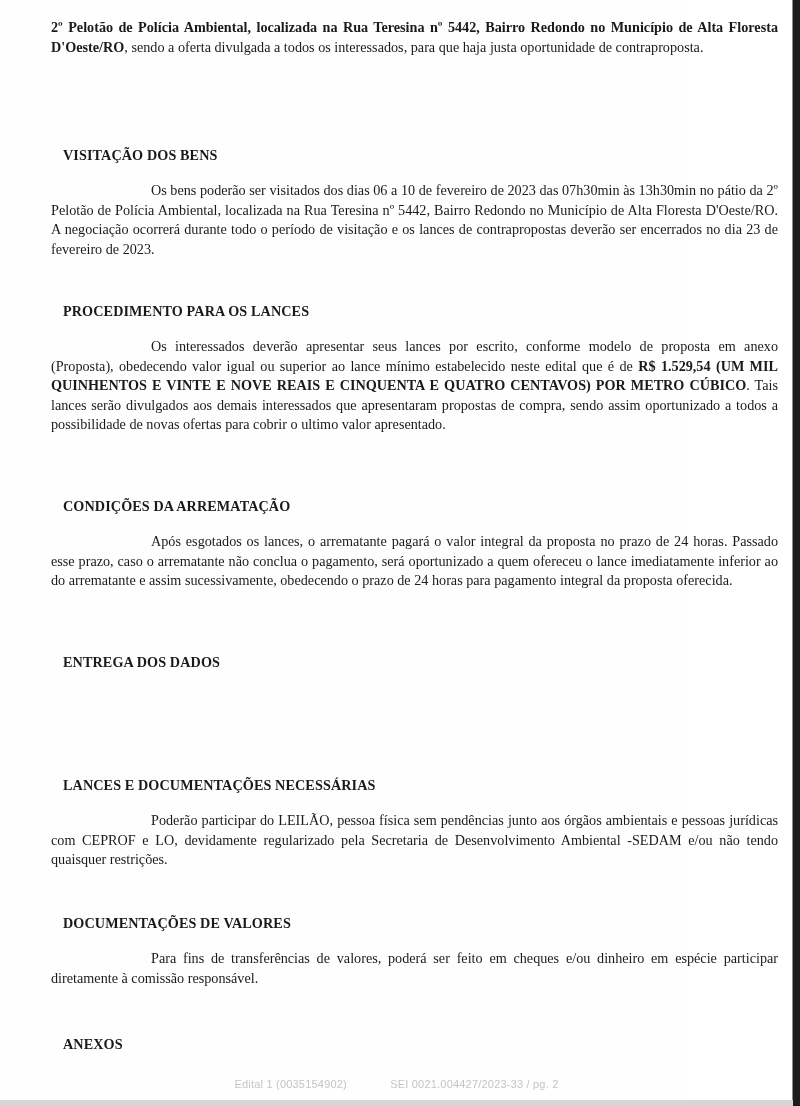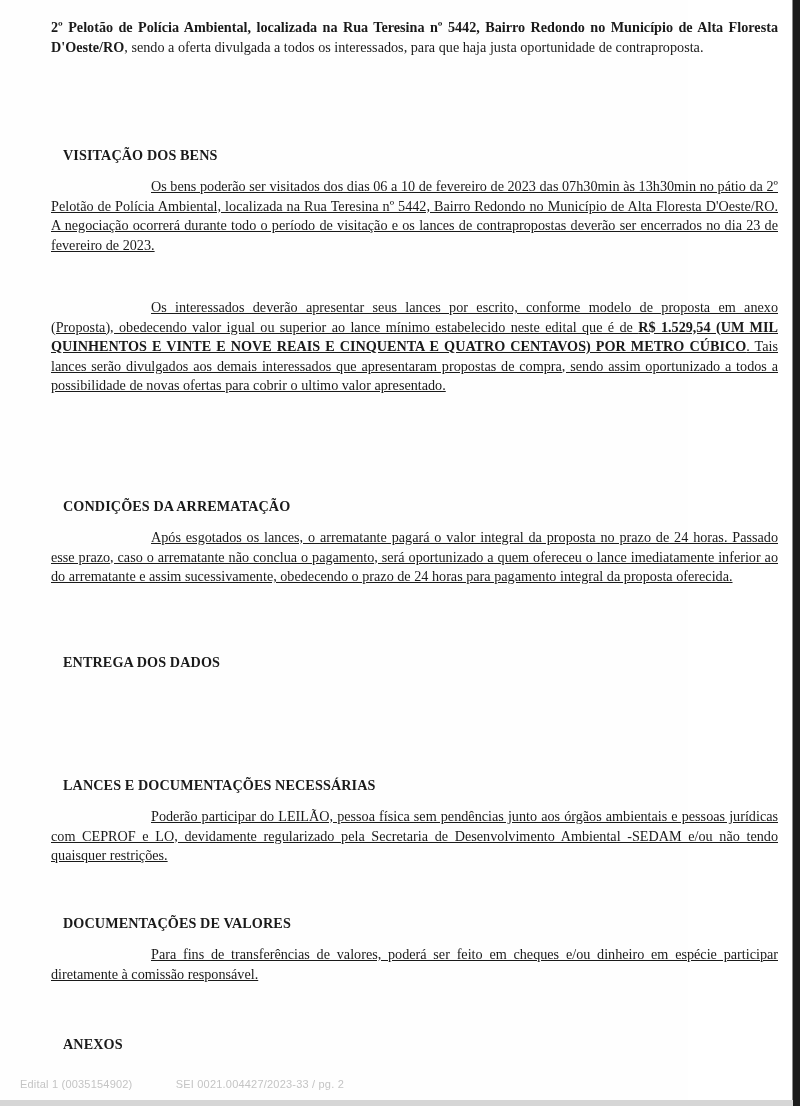--- a/index.html
+++ b/index.html
@@ -26,43 +26,44 @@
     font-size: 14.2px; line-height: 19.5px; text-align: justify;
   }
   p { margin: 0; }
   .indent { text-indent: 100px; }
   .b { font-weight: bold; }
   h2 {
     font-size: 14.2px; font-weight: bold; margin: 12px; line-height: 19px;
     letter-spacing: 0.1px;
   }
   .sec { position: absolute; left: 51px; width: 727px; font-size: 14.2px; line-height: 19.5px; text-align: justify; }
-  .sec .body { margin-top: 8px; text-decoration: underline; }
+  .sec .body { margin-top: 16px; }
   .footer {
-    position: absolute; top: 1078px; left: 0; width: 793px; 
+    position: absolute; top: 1078px; left: 0; width: 793px; text-align: center;
     font-family: "Liberation Sans", "DejaVu Sans", sans-serif;
     font-size: 11px; color: #c4c4c4; letter-spacing: 0.2px;
   }
   .footer span { margin: 0 20px; }
 </style>
 </head>
 <body>
 
 <div class="page">
 
   <div class="content">
     <p><span class="b">2º Pelotão de Polícia Ambiental, localizada na Rua Teresina nº 5442, Bairro Redondo no Município de Alta Floresta D'Oeste/RO</span><span>, sendo a oferta divulgada a todos os interessados, para que haja justa oportunidade de contraproposta.</span></p>
   </div>
 
   <div class="sec" style="top:134px;">
     <h2>VISITAÇÃO DOS BENS</h2>
     <p class="body indent">Os bens poderão ser visitados dos dias 06 a 10 de fevereiro de 2023 das 07h30min às 13h30min no pátio da 2º Pelotão de Polícia Ambiental, localizada na Rua Teresina nº 5442, Bairro Redondo no Município de Alta Floresta D'Oeste/RO. A negociação ocorrerá durante todo o período de visitação e os lances de contrapropostas deverão ser encerrados no dia  23 de fevereiro de 2023.</p>
   </div>
 
   <div class="sec" style="top:290px;">
+    <h2>PROCEDIMENTO PARA OS LANCES</h2>
     <p class="body indent"><span>Os interessados deverão apresentar seus lances por escrito, conforme modelo de proposta em anexo (Proposta), obedecendo valor igual ou superior ao lance mínimo estabelecido neste edital que é de </span><span class="b">R$ 1.529,54 (UM MIL QUINHENTOS E VINTE E NOVE REAIS E CINQUENTA E QUATRO CENTAVOS) POR METRO CÚBICO</span><span>. Tais lances serão divulgados aos demais interessados que apresentaram propostas de compra, sendo assim oportunizado a todos a possibilidade de novas ofertas para cobrir o ultimo valor apresentado.</span></p>
   </div>
 
   <div class="sec" style="top:485px;">
     <h2>CONDIÇÕES DA ARREMATAÇÃO</h2>
     <p class="body indent">Após esgotados os lances, o arrematante pagará o valor integral da proposta no prazo de 24 horas. Passado esse prazo, caso o arrematante não conclua o pagamento, será oportunizado a quem ofereceu o lance imediatamente inferior ao do arrematante e assim sucessivamente, obedecendo o prazo de 24 horas para pagamento integral da proposta oferecida.</p>
   </div>
 
   <div class="sec" style="top:641px;">
     <h2>ENTREGA DOS DADOS</h2>

